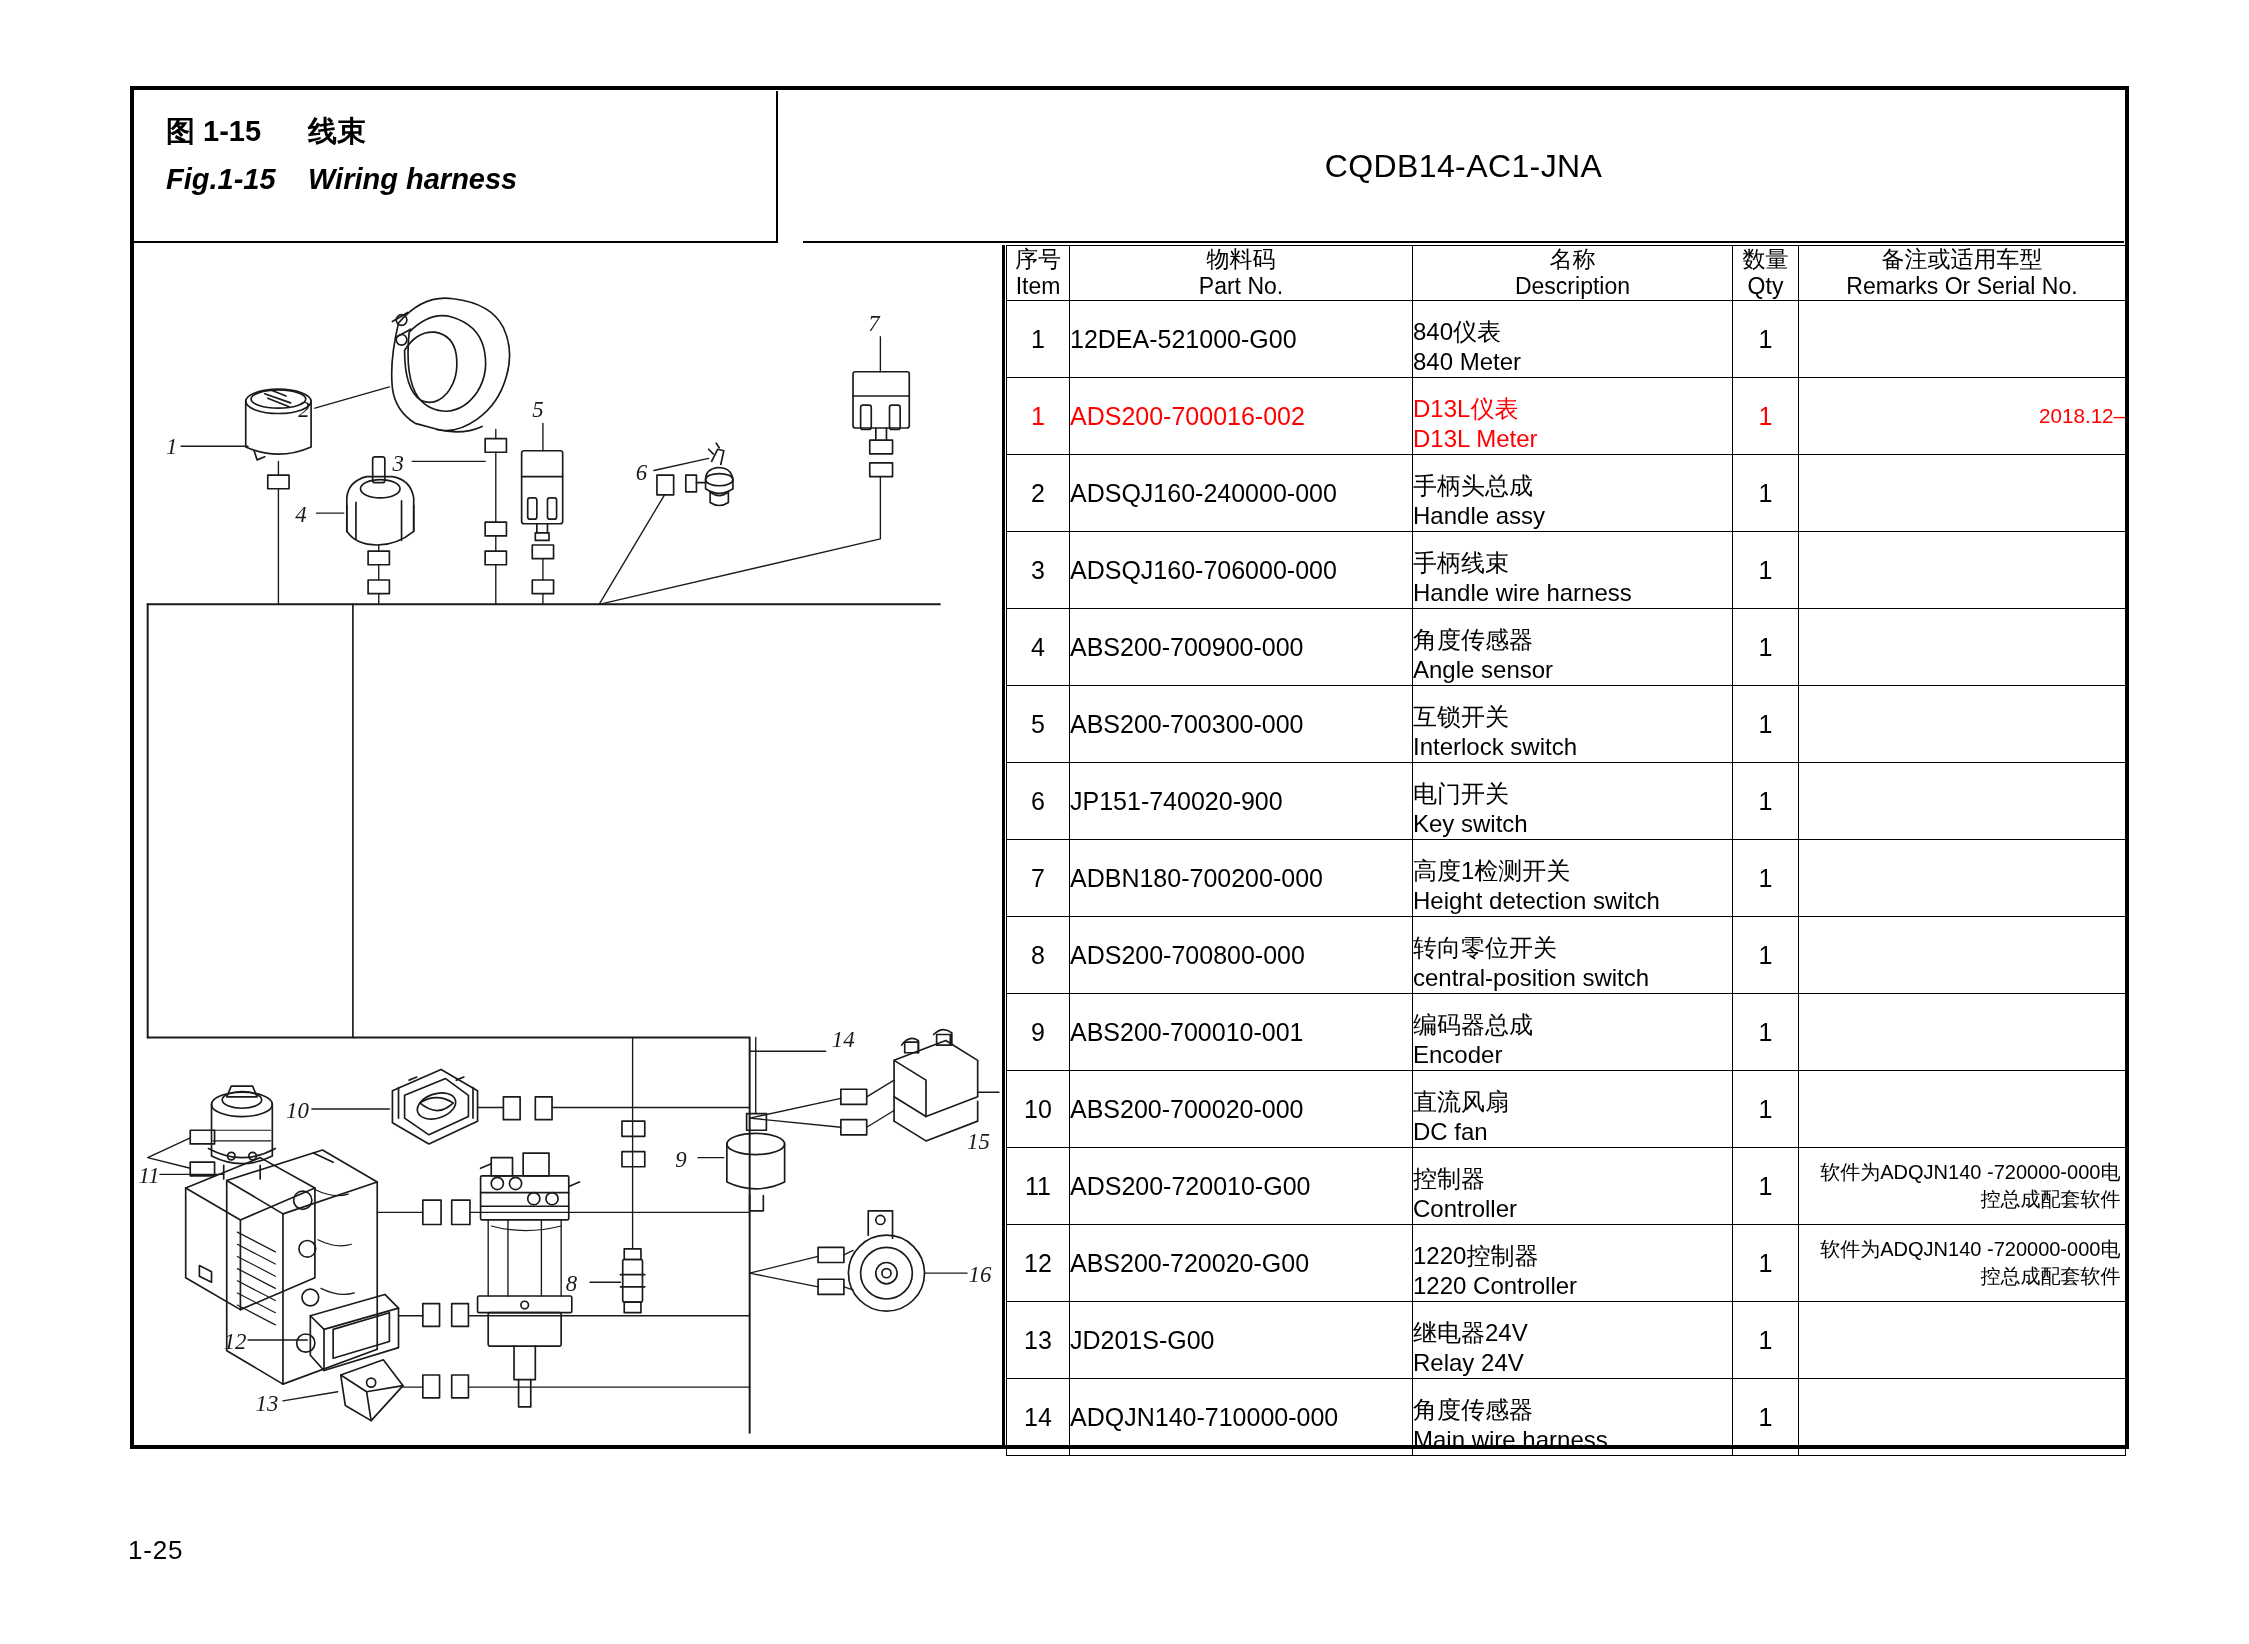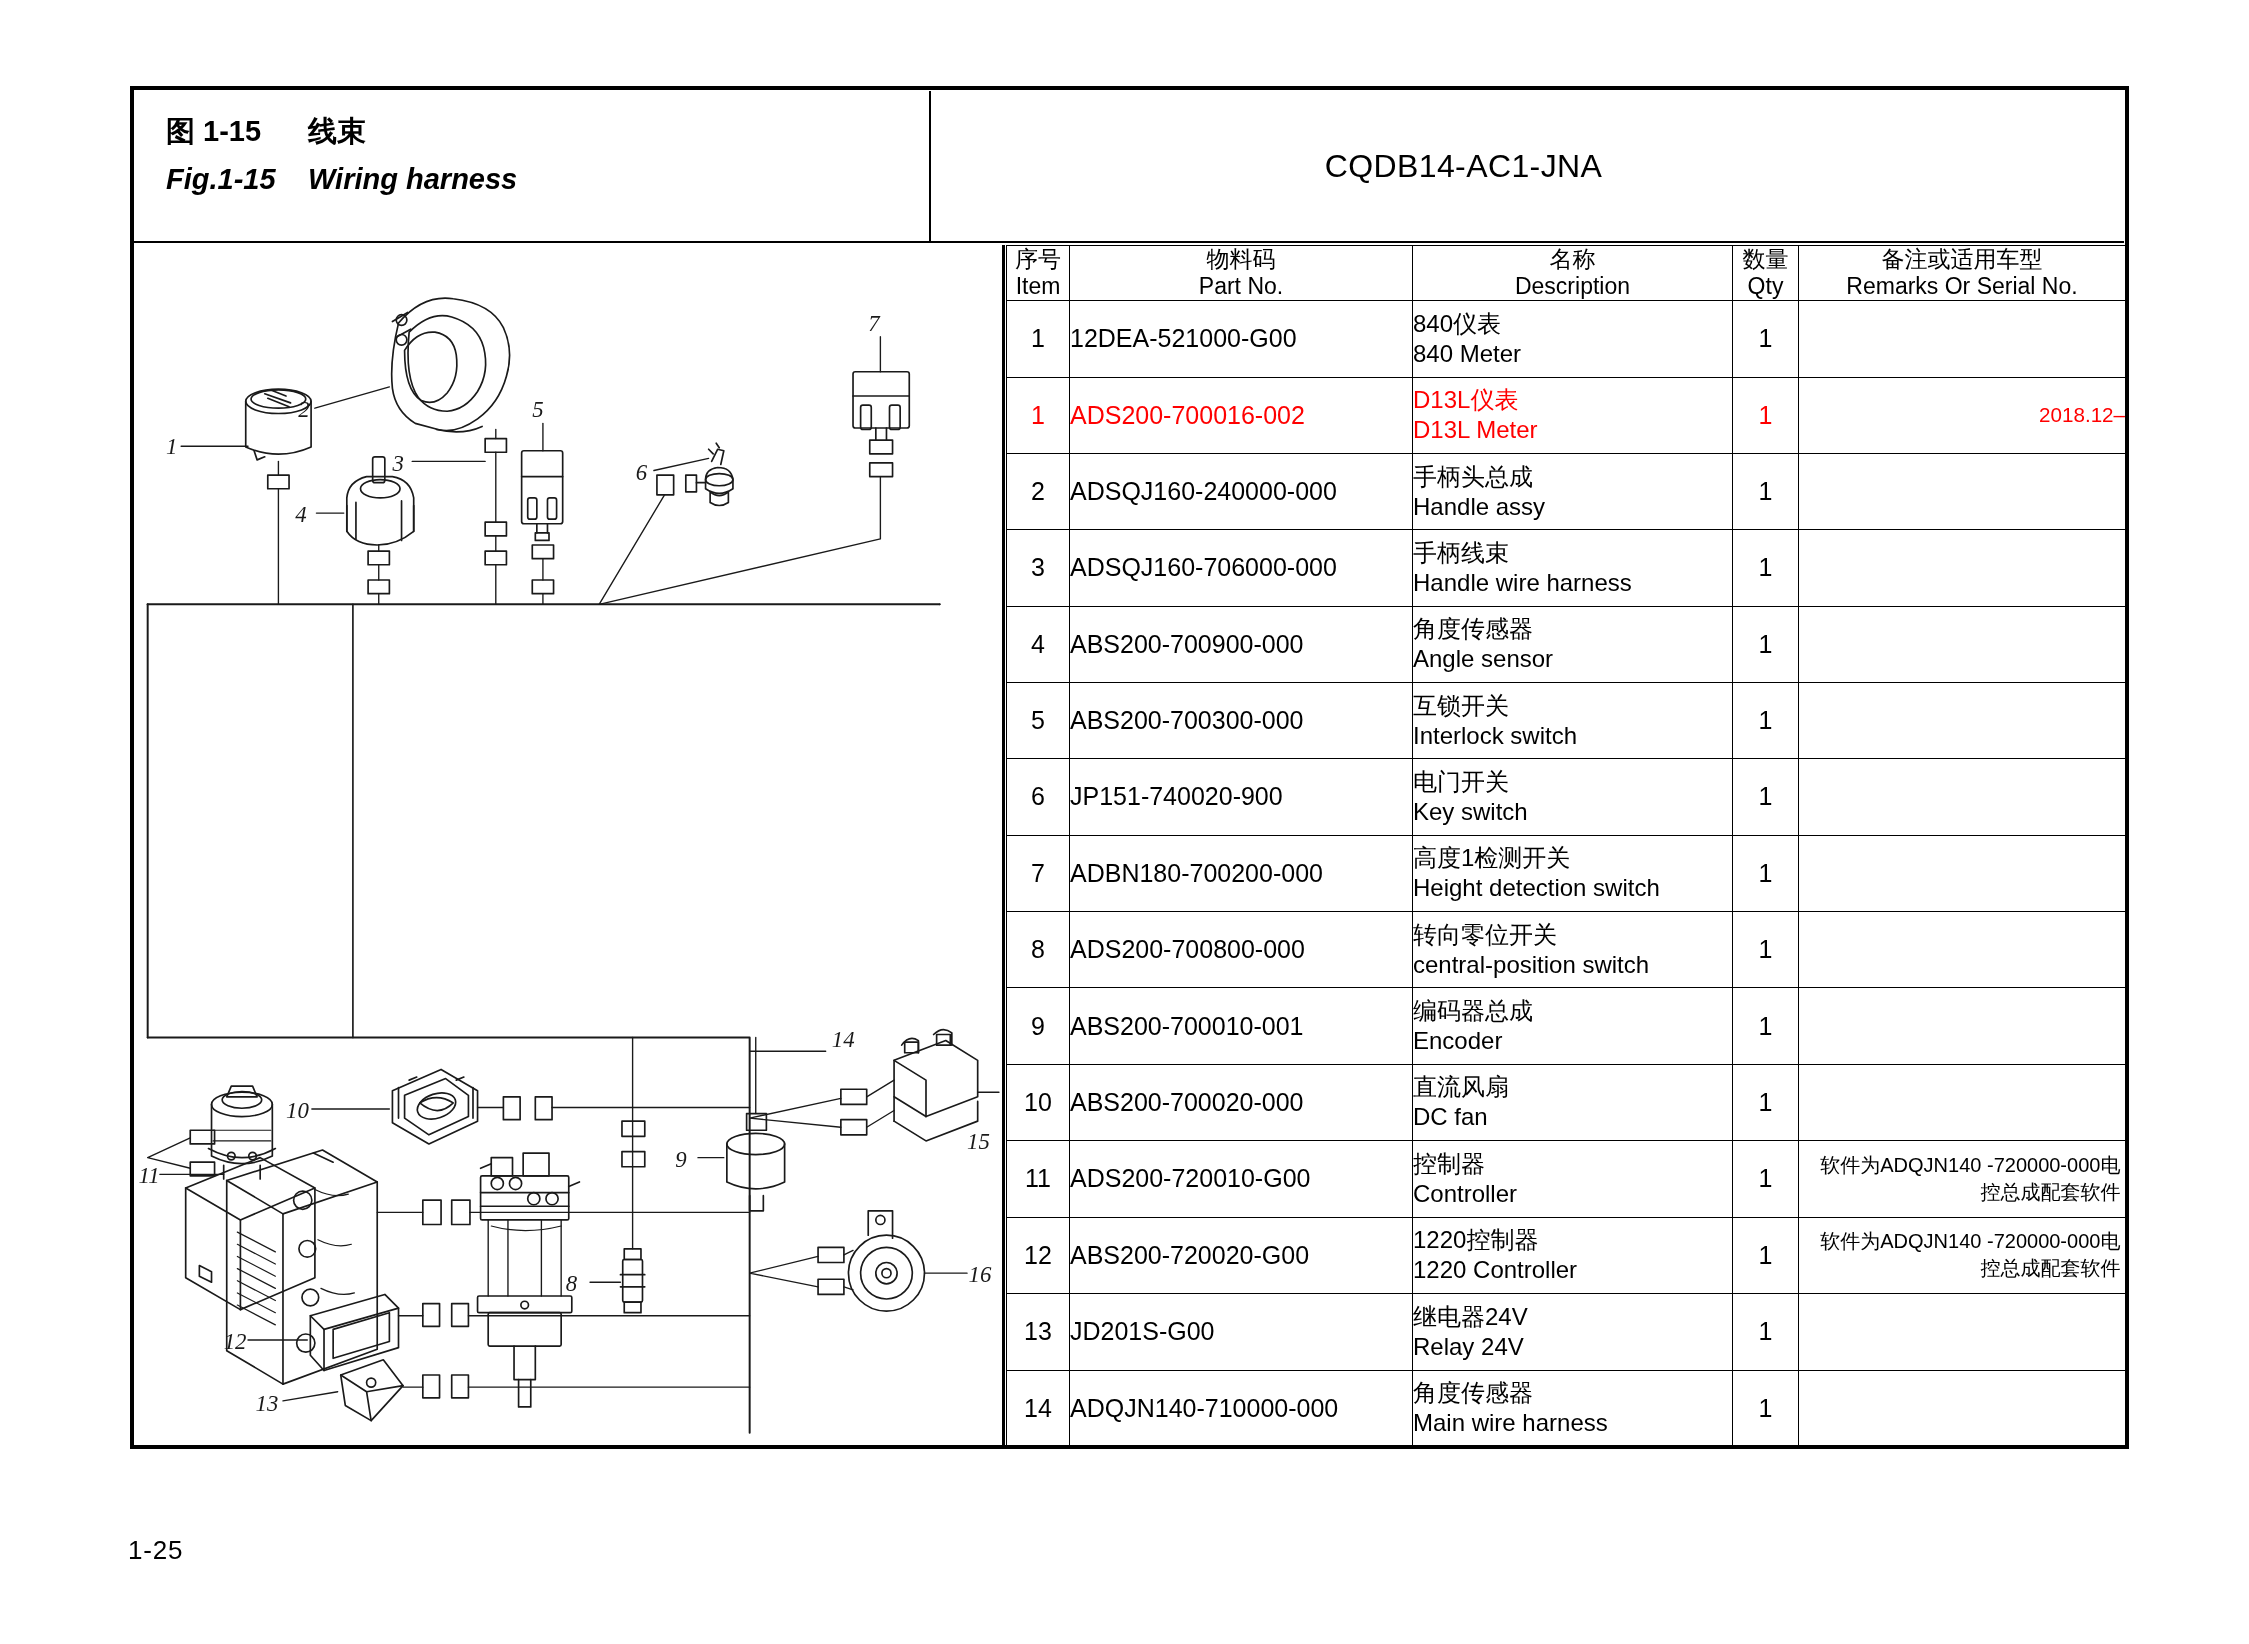--- a/index.html
+++ b/index.html
@@ -25,21 +25,21 @@
     height: 1363px;
     border: 4.6px solid #000;
     box-sizing: border-box;
   }
 
   
   #title-block {
     position: absolute;
     left: 134px;
     top: 91px;
-    width: 797px;
+    width: 644px;
     height: 152px;
     box-sizing: border-box;
     border-right: 2.3px solid #000;
     border-bottom: 2.3px solid #000;
     padding: 21.4px 0 0 32px;
   }
   .title-line {
     display: flex;
     align-items: baseline;
     font-weight: bold;
@@ -110,21 +110,21 @@
   }
   .hdr-cn { font-size: 23px; line-height: 1.18; }
   .hdr-en { font-size: 23px; line-height: 1.18; }
 
   td.item     { text-align: center; font-size: 25px; }
   td.part     { text-align: left; font-size: 25px; padding-left: 10.7px; white-space: nowrap; }
   td.qty      { text-align: center; font-size: 25px; }
   td.desc     { text-align: left; padding-left: 9.2px; }
   td.remarks  { text-align: right; }
 
-  .desc-cn { font-size: 24px; line-height: 1.25; }
+  .desc-cn { font-size: 24px; line-height: 1.25; margin-top: 16px; }
   .desc-en { font-size: 24px; line-height: 1.25; }
 
   .remark-note { font-size: 20px; line-height: 1.35; padding: 3.1px 4.6px; }
   .remark-date { font-size: 20.6px; }
 
   tr.red-row td,
   tr.red-row td * { color: #ff0000; }
 
   
   #page-number {

